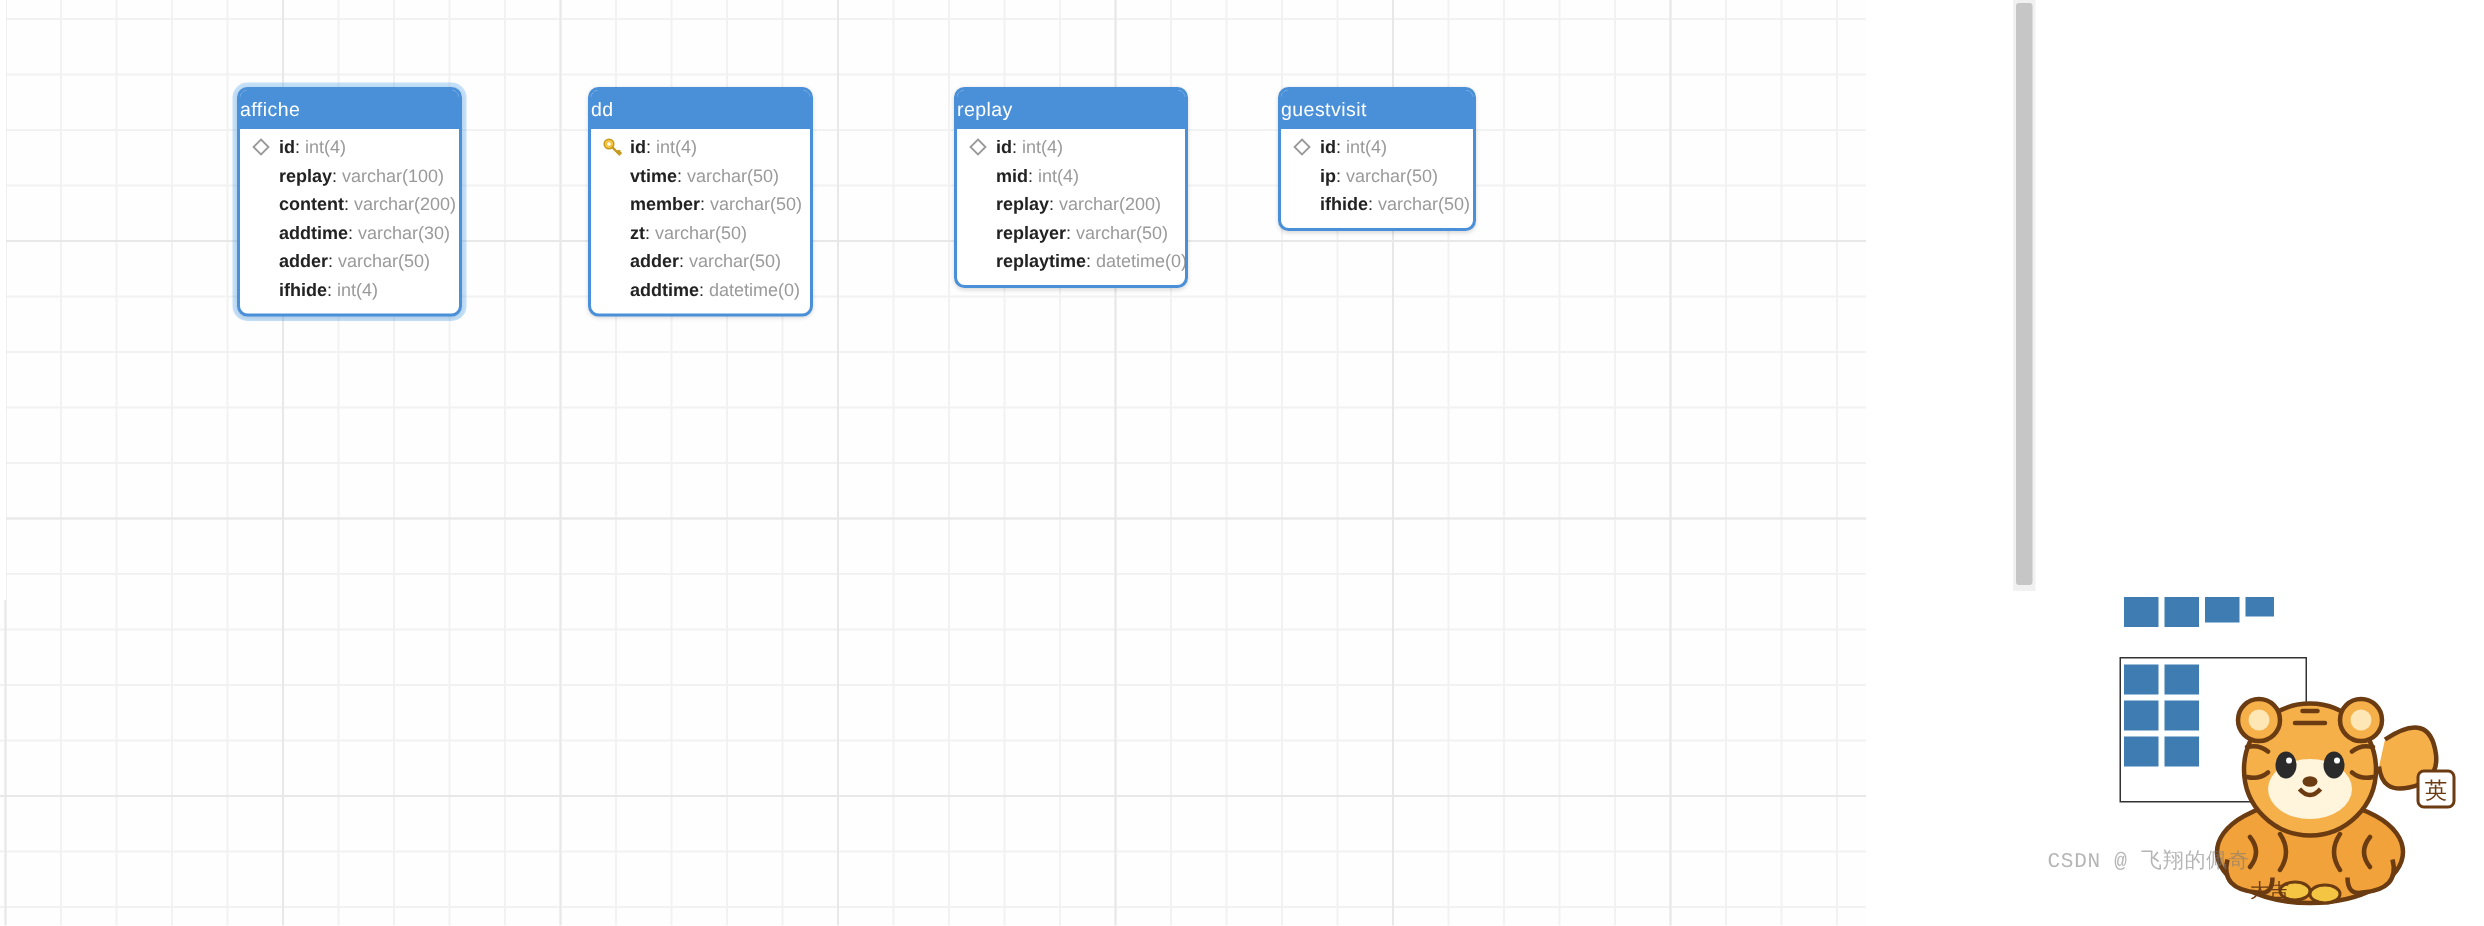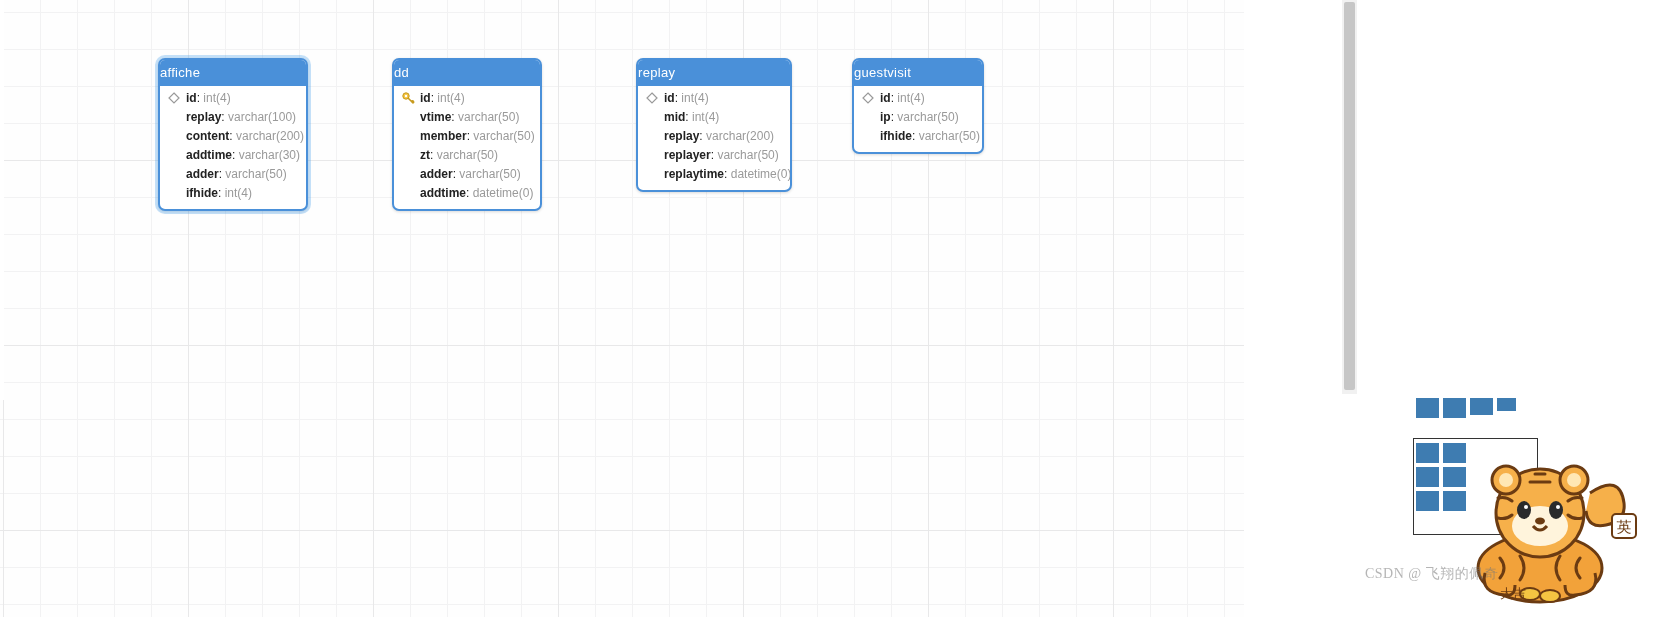--- a/index.html
+++ b/index.html
@@ -146,21 +146,21 @@
     pointer-events: none;
   }
 
   .watermark {
     position: absolute;
     left: 1365px;
     top: 565px;
     font-size: 14px;
     color: rgba(120,120,120,.55);
     letter-spacing: .5px;
-    font-family: Liberation Serif, serif;
+    font-family: Liberation Mono, monospace;
   }
 </style>
 </head>
 <body>
 
 <div class="canvas-area">
 
 <div class="table-card selected" style="left: 158px; top: 58px; width: 146px;">
       <div class="table-header">affiche</div>
       <div class="table-body">

